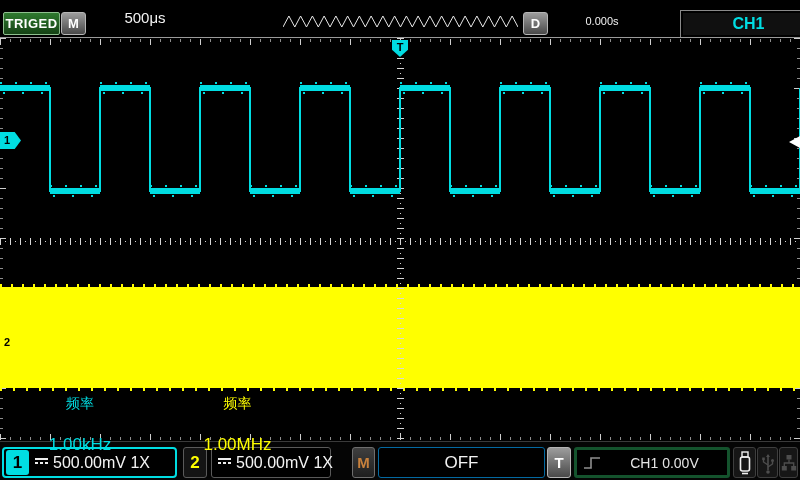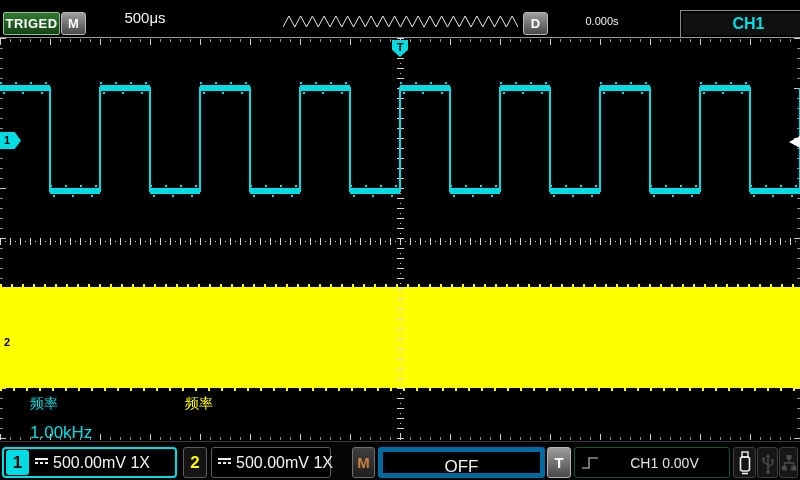--- a/index.html
+++ b/index.html
@@ -64,23 +64,23 @@
   .marker{z-index:6;color:#000;font-weight:bold;font-size:11px;}
   .trig-pos-marker{left:392px;top:2px;width:16px;height:17px;background:#00dde2;text-align:center;
     line-height:14px;clip-path:polygon(0 0,100% 0,100% 58%,50% 100%,0 58%);}
   .ch1-marker{left:0;top:94px;width:21px;height:17px;background:#00dde2;line-height:17px;
     padding-left:4px;box-sizing:border-box;clip-path:polygon(0 0,70% 0,100% 50%,70% 100%,0 100%);}
   .ch2-marker{left:0;top:296px;width:21px;height:17px;background:#ffff00;line-height:17px;
     padding-left:4px;box-sizing:border-box;clip-path:polygon(0 0,70% 0,100% 50%,70% 100%,0 100%);}
   .trig-level-arrow{right:0;top:98px;width:11px;height:12px;background:#ffffff;
     clip-path:polygon(100% 0,0 50%,100% 100%);z-index:6;}
 
-  .meas{z-index:5;text-align:left;line-height:1.2;}
+  .meas{z-index:5;text-align:center;line-height:1.2;}
   .meas .lbl{font-size:14px;}
-  .meas .val{font-size:17px;margin-top:11px;}
+  .meas .val{font-size:17px;margin-top:23px;}
   .meas-ch1{left:30px;top:357px;width:100px;color:#00dde2;}
   .meas-ch2{left:185px;top:357px;width:105px;color:#ffff00;}
 
   
   .bottombar{position:absolute;left:0;top:441px;width:800px;height:39px;background:#050505;
     border-top:1px solid #3a3a3a;box-sizing:border-box;}
   .bb{position:absolute;top:5px;height:31px;box-sizing:border-box;}
   .ch-box{display:flex;align-items:center;background:#000;}
   .ch1-box{left:2px;width:175px;border:2px solid #00dde2;border-radius:4px;padding:0 4px 0 2px;}
   .badge{width:23px;height:25px;line-height:25px;text-align:center;font-size:17px;font-weight:bold;
@@ -89,25 +89,25 @@
   .ch2-badge-box{left:183px;width:24px;border:1px solid #5a5a5a;border-radius:3px;background:#141414;
     color:#ffff00;font-size:17px;font-weight:bold;text-align:center;line-height:29px;}
   .ch2-box{left:211px;width:120px;border:1px solid #5a5a5a;border-radius:3px;padding:0 4px;}
   .ch-text{color:#f4f4f4;font-size:16px;white-space:nowrap;margin-left:5px;}
   .dc-icon{display:inline-block;width:13px;height:8px;border-top:2px solid #eee;position:relative;
     margin-left:6px;flex:0 0 auto;}
   .dc-icon::after{content:"";position:absolute;top:2px;left:0;width:13px;height:2px;
     background:repeating-linear-gradient(90deg,#eee 0 3px,transparent 3px 5px);}
   .math-btn{left:352px;width:23px;background:linear-gradient(#3f3f3f,#1e1e1e);border:1px solid #6e6e6e;
     border-radius:3px;color:#c8813c;font-size:15px;font-weight:bold;text-align:center;line-height:29px;}
-  .off-box{left:378px;width:167px;border:5px solid #0369a1;border-radius:3px;color:#f2f2f2;
+  .off-box{left:378px;width:167px;border:1px solid #0369a1;border-radius:3px;color:#f2f2f2;
     font-size:17px;text-align:center;line-height:29px;background:#000;}
   .t-btn{left:547px;width:24px;background:linear-gradient(#9d9d9d,#494949);border:1px solid #b5b5b5;
     border-radius:3px;color:#fff;font-size:15px;font-weight:bold;text-align:center;line-height:29px;}
-  .trig-box{left:574px;width:156px;border:1px solid #14532d;border-radius:3px;background:#000;
+  .trig-box{left:574px;width:156px;border:3px solid #14532d;border-radius:3px;background:#000;
     display:flex;align-items:center;}
   .trig-src{flex:1;text-align:center;color:#e4e4e4;font-size:14px;}
   .icon-box{background:#161616;border:1px solid #3e3e3e;border-radius:3px;
     display:flex;align-items:center;justify-content:center;}
   .usbdrive-box{left:733px;width:23px;}
   .usb-box{left:757px;width:21px;}
   .lan-box{left:779px;width:19px;}
 </style>
 </head>
 <body>
@@ -149,20 +149,21 @@
     <div class="abs marker ch1-marker">1</div>
     <div class="abs marker ch2-marker">2</div>
     <div class="abs trig-level-arrow"></div>
 
     <div class="abs meas meas-ch1">
       <div class="lbl">频率</div>
       <div class="val">1.00kHz</div>
     </div>
     <div class="abs meas meas-ch2">
       <div class="lbl">频率</div>
+      <div class="val">1.00MHz</div>
     </div>
   </div>
 
   <div class="bottombar">
 
     <div class="bb ch-box ch1-box">
       <div class="badge badge-1">1</div>
       <span class="dc-icon"></span>
       <span class="ch-text"><span>500.00mV</span>&nbsp;<span>1X</span></span>
     </div>

